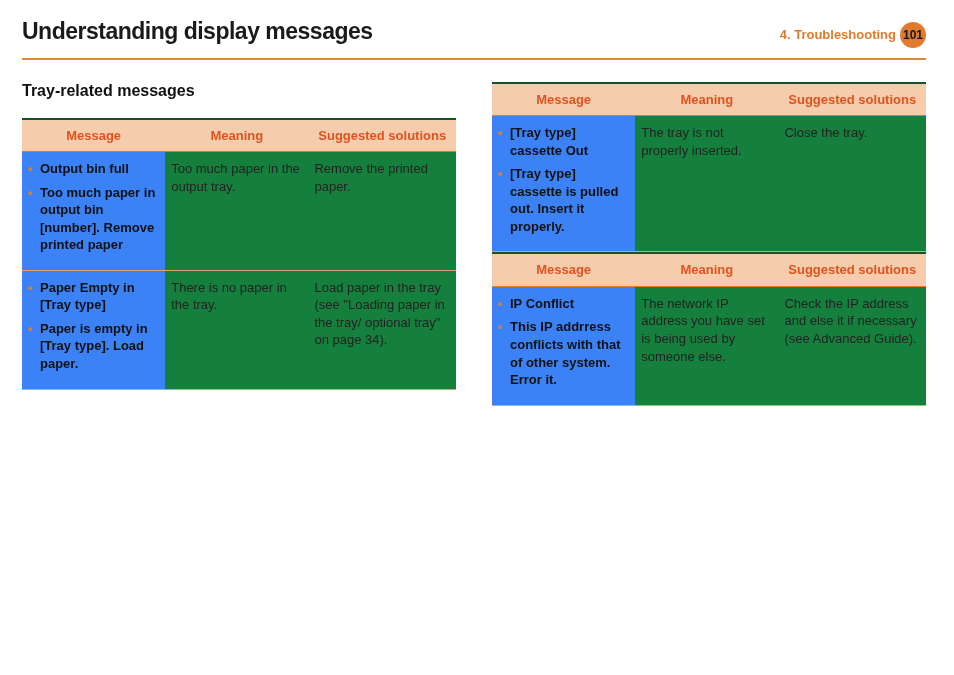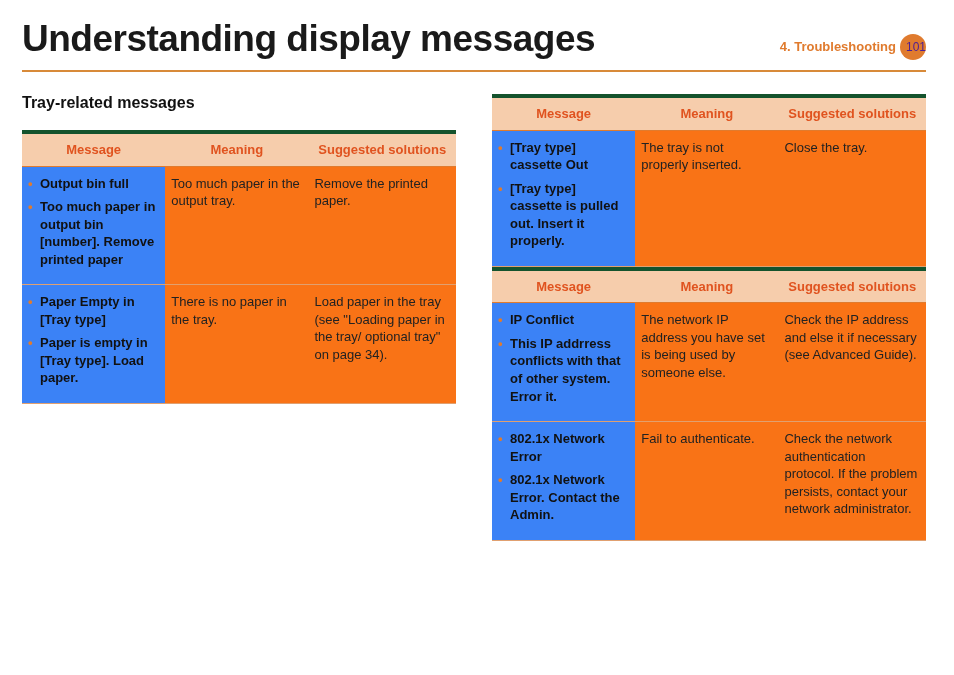--- a/index.html
+++ b/index.html
@@ -14,45 +14,45 @@
   }
   .header {
     display: flex;
     justify-content: space-between;
     align-items: baseline;
     border-bottom: 2px solid #d88a39;
     padding-bottom: 10px;
     margin-bottom: 22px;
   }
   h1.title {
-    font-size: 37px;
+    font-size: 23px;
     font-weight: 700;
     color: #1a1a1a;
     letter-spacing: -0.5px;
   }
   .chap {
     display: flex;
     align-items: center;
     gap: 4px;
   }
   .chap-text {
     color: #e07b2e;
     font-weight: 700;
     font-size: 13px;
   }
   .page-badge {
     display: inline-block;
     background: #e07b2e;
-    color: #4c1d95;
-    font-weight: 400;
+    color: #0f172a;
+    font-weight: 700;
     font-size: 12px;
     width: 26px;
     height: 26px;
     border-radius: 50%;
-    text-align: right;
+    text-align: center;
     line-height: 26px;
   }
   .columns {
     display: flex;
     gap: 36px;
   }
   .col { flex: 1; }
   h2.section {
     font-size: 16px;
     font-weight: 700;
@@ -64,33 +64,33 @@
     border-collapse: collapse;
     font-size: 13px;
     line-height: 1.35;
   }
   table.msg th {
     background: #f6cdac;
     color: #e0531f;
     font-weight: 700;
     text-align: center;
     padding: 7px 6px;
-    border-top: 4px solid #14532d;
+    border-top: 2px solid #14532d;
     border-bottom: 1px solid #e07b2e;
     font-size: 13px;
   }
   table.msg td {
     vertical-align: top;
     padding: 8px 8px 10px 6px;
     border-bottom: 1px solid #e0a070;
     background: #3b82f6;
   }
   table.msg td.meaning,
   table.msg td.solution {
-    background: #f97316;
+    background: #15803d;
     margin-top: 32px;
   }
   table.msg td.messages { width: 33%; }
   table.msg td.meaning  { width: 33%; }
   table.msg td.solution { width: 34%; }
   ul.mlist { list-style: none; padding: 0; }
   ul.mlist li {
     position: relative;
     padding-left: 12px;
     margin-bottom: 6px;
@@ -192,27 +192,17 @@
         <tr>
           <td class="messages">
             <ul class="mlist">
               <li>IP Conflict</li>
               <li>This IP addrress conflicts with that of other system. Error it.</li>
             </ul>
           </td>
           <td class="meaning">The network IP address you have set is being used by someone else.</td>
           <td class="solution">Check the IP address and else it if necessary (see Advanced Guide).</td>
         </tr>
-        <tr>
-          <td class="messages">
-            <ul class="mlist">
-              <li>802.1x Network Error</li>
-              <li>802.1x Network Error. Contact the Admin.</li>
-            </ul>
-          </td>
-          <td class="meaning">Fail to authenticate.</td>
-          <td class="solution">Check the network authentication protocol. If the problem persists, contact your network administrator.</td>
-        </tr>
       </tbody>
     </table>
 
   </div>
 </div>
 
 </body></html>

